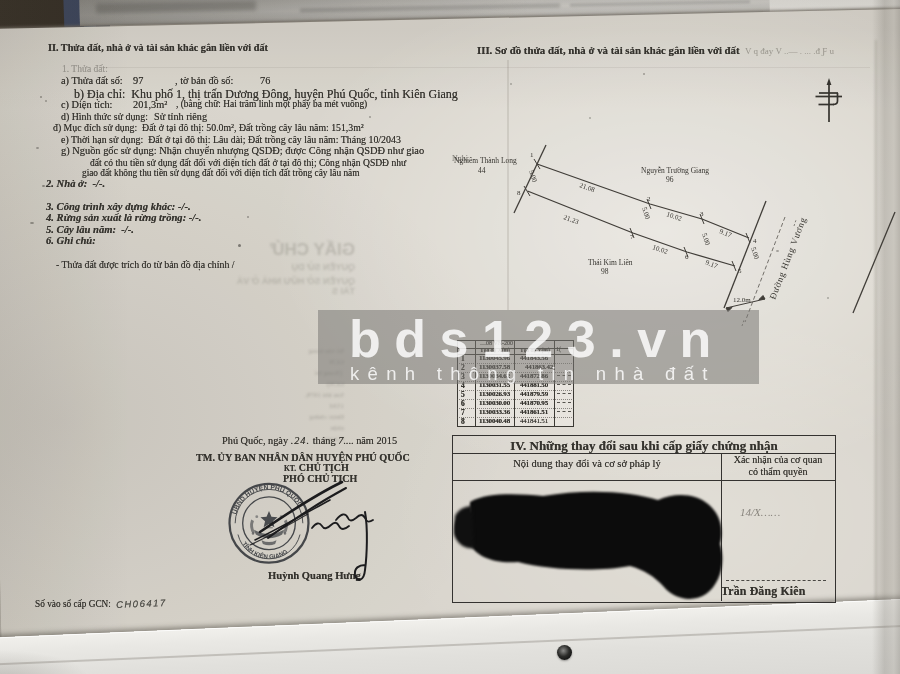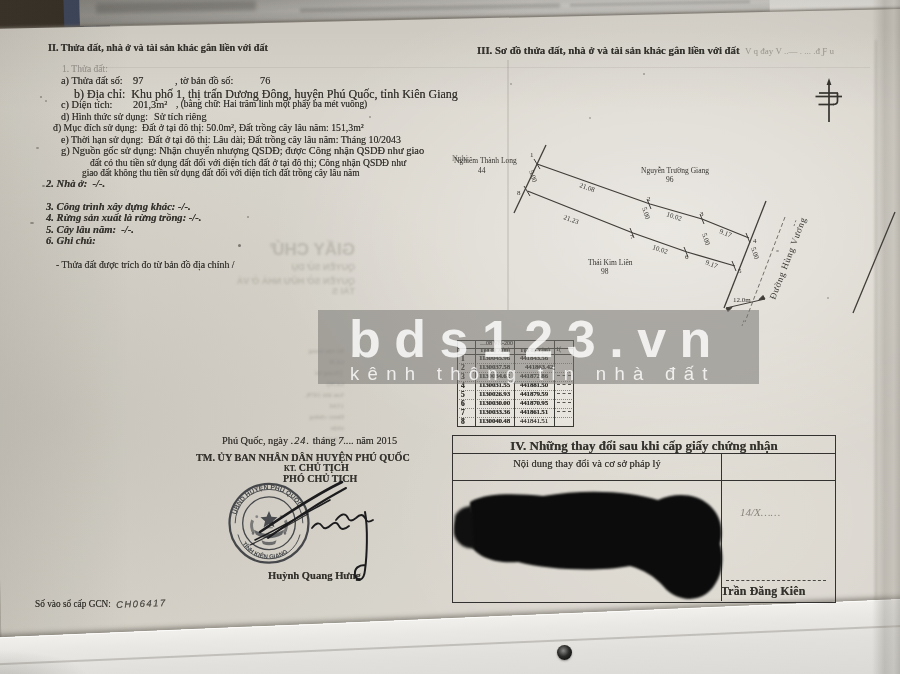--- a/index.html
+++ b/index.html
@@ -84,21 +84,21 @@
 
   <div class="abs txt" style="left:61px;top:74.5px;font-size:10.3px;">a) Thửa đất số:</div>
   <div class="abs txt" style="left:133px;top:74.5px;font-size:10.3px;">97</div>
   <div class="abs txt" style="left:175px;top:74.5px;font-size:10.3px;">, tờ bản đồ số:</div>
   <div class="abs txt" style="left:260px;top:74.5px;font-size:10.3px;">76</div>
   <div class="abs txt" style="left:61px;top:86.5px;font-size:12px;padding-left:13px;">b) Địa chỉ:&nbsp; Khu phố 1, thị trấn Dương Đông, huyện Phú Quốc, tỉnh Kiên Giang</div>
   <div class="abs txt" style="left:61px;top:99px;font-size:10.3px;">c) Diện tích:</div>
   <div class="abs txt" style="left:133px;top:99px;font-size:10.3px;">201,3m²</div>
   <div class="abs txt" style="left:176px;top:99px;font-size:9.4px;">, (bằng chữ: Hai trăm linh một phẩy ba mét vuông)</div>
   <div class="abs txt" style="left:61px;top:111px;font-size:9.9px;">d) Hình thức sử dụng:</div>
-  <div class="abs txt" style="left:154px;top:111px;font-size:10.2px;">Sử tích riêng</div>
+  <div class="abs txt" style="left:154px;top:111px;font-size:10.2px;">Sử tỉnh riêng</div>
   <div class="abs txt" style="left:53px;top:122px;font-size:9.8px;">đ) Mục đích sử dụng: &nbsp;Đất ở tại đô thị: 50.0m², Đất trồng cây lâu năm: 151,3m²</div>
   <div class="abs txt" style="left:61px;top:133.5px;font-size:9.9px;">e) Thời hạn sử dụng: &nbsp;Đất ở tại đô thị: Lâu dài; Đất trồng cây lâu năm: Tháng 10/2043</div>
   <div class="abs txt" style="left:61px;top:145px;font-size:10.4px;">g) Nguồn gốc sử dụng: Nhận chuyển nhượng QSDĐ; được Công nhận QSDĐ như giao</div>
   <div class="abs txt" style="left:82px;top:156.5px;font-size:9.55px;margin-left:8px;">đất có thu tiền sử dụng đất đối với diện tích đất ở tại đô thị; Công nhận QSDĐ như</div>
   <div class="abs txt" style="left:82px;top:167.5px;font-size:9.3px;">giao đất không thu tiền sử dụng đất đối với diện tích đất trồng cây lâu năm</div>
   <div class="abs txt" style="left:452px;top:154px;font-size:8px;opacity:.5;filter:blur(.4px);">Nghị</div>
 
   <div class="abs txt b i" style="left:46px;top:178px;font-size:10.6px;">2. Nhà ở: &nbsp;-/-.</div>
   <div class="abs txt b i" style="left:46px;top:201px;font-size:10.6px;">3. Công trình xây dựng khác: -/-.</div>
   <div class="abs txt b i" style="left:46px;top:212.3px;font-size:10.6px;">4. Rừng sản xuất là rừng trồng: -/-.</div>
@@ -278,20 +278,21 @@
        font-size:52px;color:rgba(255,255,255,.82);letter-spacing:13.5px;">bds123.vn</div>
   <div class="abs" style="left:350px;top:362.5px;font-family:'Liberation Sans',sans-serif;
        font-size:18.5px;color:rgba(255,255,255,.82);letter-spacing:8.3px;">kênh thông tin nhà đất</div>
 
   <div class="abs" style="left:452px;top:435px;width:384px;height:168px;border:1.4px solid #343230;box-sizing:border-box;">
     <div style="height:17px;border-bottom:1.2px solid #343230;text-align:center;">
       <span class="txt b" style="font-size:13px;line-height:17px;">IV. Những thay đổi sau khi cấp giấy chứng nhận</span>
     </div>
     <div style="height:26px;border-bottom:1.2px solid #343230;position:relative;">
       <div class="abs txt" style="left:0;top:4px;width:268px;text-align:center;font-size:10.5px;">Nội dung thay đổi và cơ sở pháp lý</div>
+      <div class="abs txt" style="left:268px;top:0px;width:114px;text-align:center;font-size:10px;line-height:12px;">Xác nhận của cơ quan<br>có thẩm quyền</div>
     </div>
     <div class="abs" style="left:268px;top:17px;width:1.2px;height:148px;background:#343230;"></div>
   </div>
 
   <div class="abs" style="left:740px;top:506px;color:rgba(105,102,95,.75);filter:blur(.7px);font-size:11px;font-style:italic;">14/X……</div>
 
   <div class="abs" style="left:726px;top:580px;width:100px;border-top:1.2px dashed #4a4844;"></div>
   <div class="abs txt b" style="left:721px;top:583.5px;font-size:11.8px;letter-spacing:.2px;">Trần Đăng Kiên</div>
 
   <svg class="abs" style="left:448px;top:484px;" width="290" height="122" viewBox="0 0 290 122">

